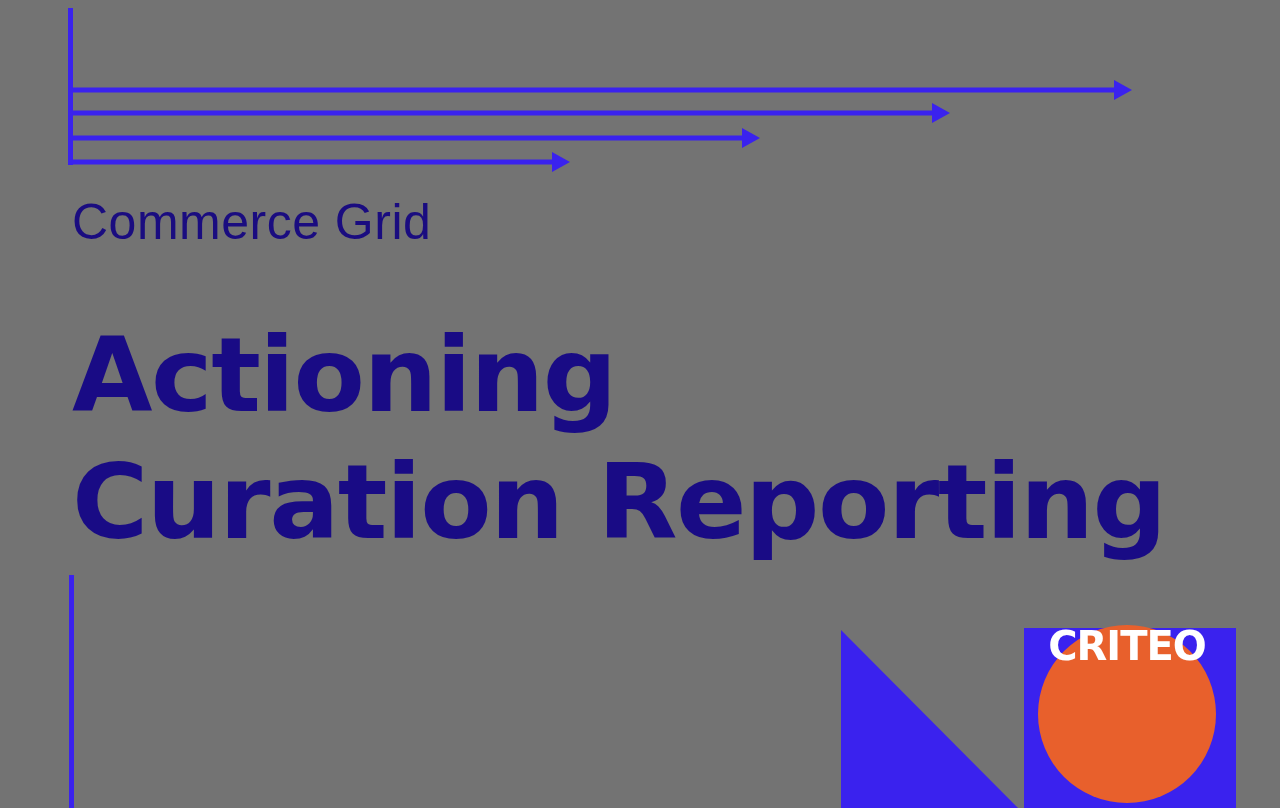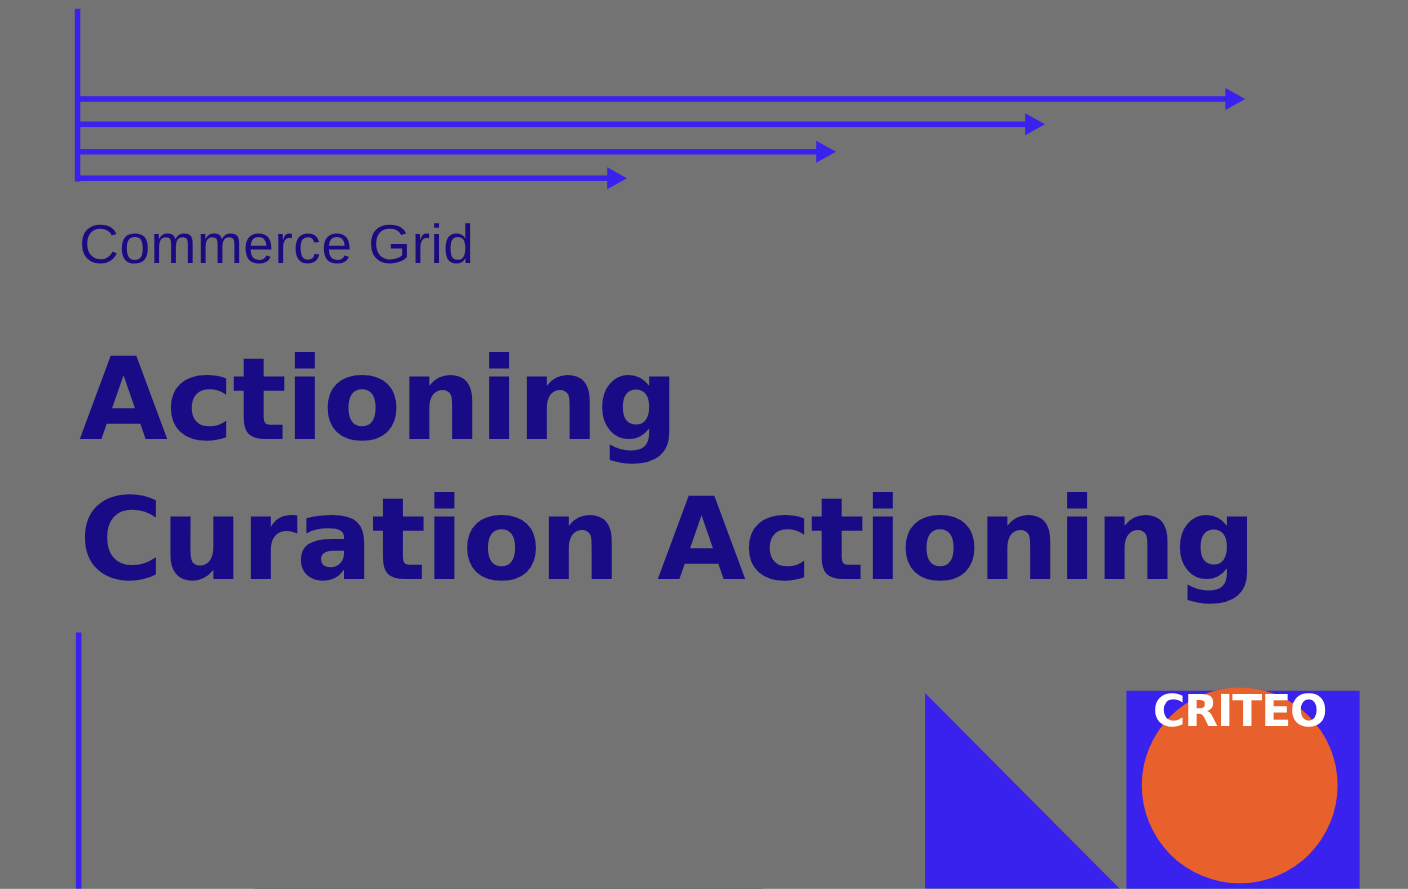--- a/index.html
+++ b/index.html
@@ -45,21 +45,21 @@
     color: #1A0C80;
     line-height: 1.2;
     white-space: nowrap;
     -webkit-font-smoothing: antialiased;
   }
 
   
   .title-block {
     position: absolute;
     left: 72px;
-    top: 300px;
+    top: 312px;
     width: 1100px;
   }
   .title-line {
     font-family: "DejaVu Sans", sans-serif;
     font-size: 104px;
     font-weight: 700;
     line-height: 1.22;
     letter-spacing: -1.5px;
     color: #190B85;
     white-space: nowrap;
@@ -139,21 +139,21 @@
     <g>
       <rect x="70" y="159.5" width="490" height="5" fill="#3A22EE"></rect>
       <polygon points="552,152 570,162 552,172" fill="#3A22EE"></polygon>
     </g>
   </svg>
 
   <div class="eyebrow">Commerce Grid</div>
 
   <div class="title-block">
     <div class="title-line">Actioning</div>
-    <div class="title-line">Curation Actioning</div>
+    <div class="title-line">Curation Reporting</div>
   </div>
 
   <div class="accent-bar"></div>
 
   <svg class="bottom-shapes" viewBox="820 600 460 208" xmlns="http://www.w3.org/2000/svg" aria-hidden="true">
     <polygon points="841,630 841,808 1018,808" fill="#3A22EE"></polygon>
   </svg>
 
   <div class="logo-square"></div>
   <div class="logo-circle">

